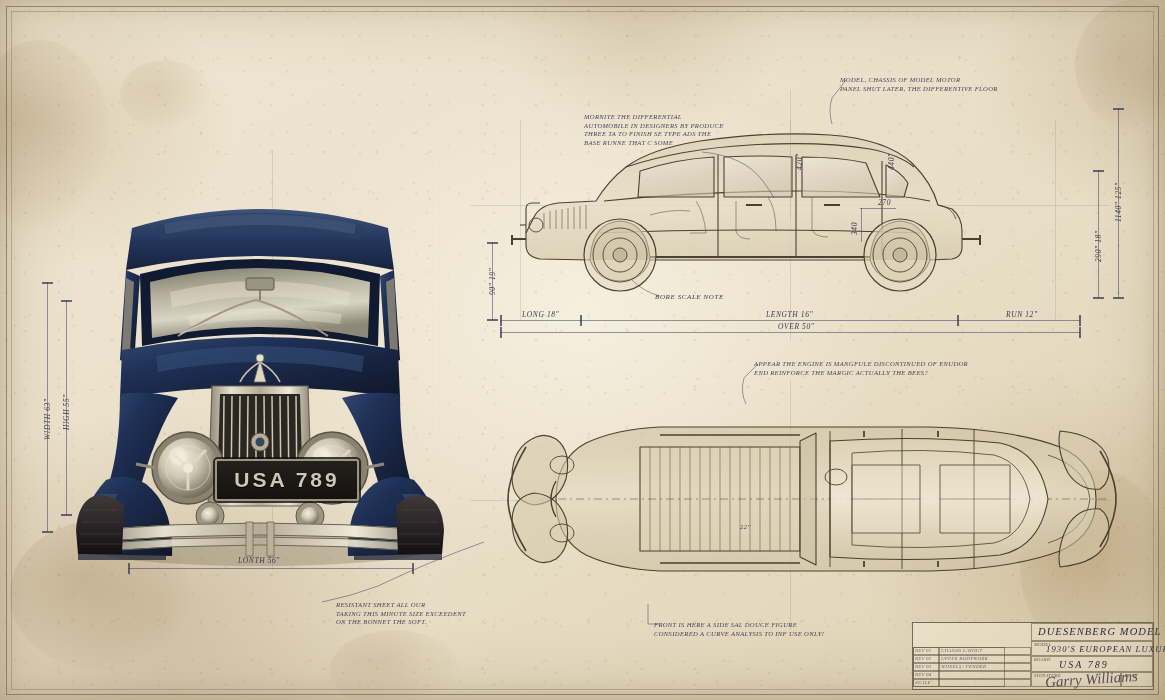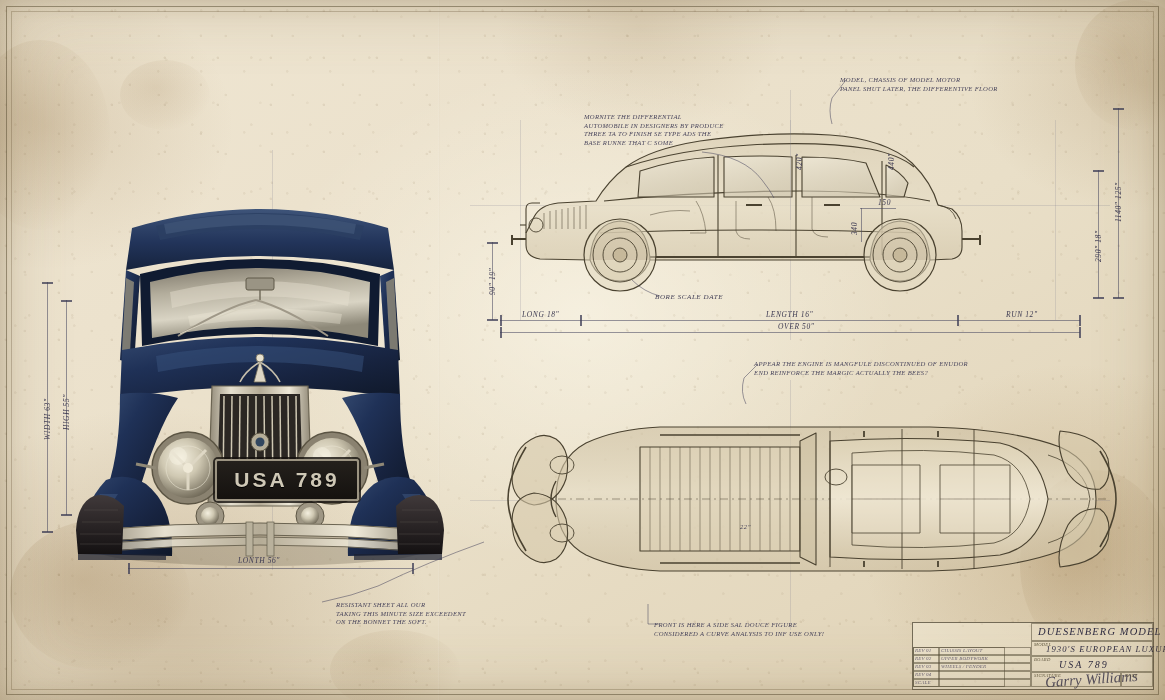--- a/index.html
+++ b/index.html
@@ -352,21 +352,21 @@
         <path d="M150 110 Q170 104 190 106"></path>
       </g>
 
       <path d="M438 100 Q452 102 456 114" stroke-width=".8"></path>
     </g>
   </svg>
 
   <div class="dimtext vert" style="left:795px;top:170px;">420"</div>
   <div class="dimtext vert" style="left:887px;top:170px;">440"</div>
   <div class="dimtext vert" style="left:850px;top:235px;">340</div>
-  <div class="dimtext" style="left:878px;top:198px;">150</div>
+  <div class="dimtext" style="left:878px;top:198px;">270</div>
   <div class="guide v" style="left:790px;top:120px;height:100px;"></div>
   <div class="dimline h" style="left:860px;top:208px;width:36px;"></div>
   <div class="dimline v" style="left:861px;top:208px;height:34px;"></div>
 
   <div class="dimline v" style="left:492px;top:242px;height:78px;"></div>
   <div class="tick" style="left:487px;top:242px;width:11px;height:1.5px;"></div>
   <div class="tick" style="left:487px;top:319px;width:11px;height:1.5px;"></div>
   <div class="dimtext vert" style="left:488px;top:295px;">90" 19"</div>
 
   <div class="dimline h" style="left:500px;top:320px;width:580px;"></div>
@@ -389,21 +389,21 @@
   <div class="dimtext vert" style="left:1094px;top:262px;">290"  18"</div>
 
   <div class="dimline v" style="left:1118px;top:108px;height:190px;"></div>
   <div class="tick" style="left:1113px;top:108px;width:11px;height:1.5px;"></div>
   <div class="tick" style="left:1113px;top:297px;width:11px;height:1.5px;"></div>
   <div class="dimtext vert" style="left:1114px;top:222px;">1140"  125"</div>
 
   <svg class="leader" style="left:630px;top:278px;" width="40" height="24">
     <path d="M2 2 Q14 14 30 18"></path>
   </svg>
-  <div class="dimtext" style="left:655px;top:293px;font-size:7px;">BORE SCALE DATE</div>
+  <div class="dimtext" style="left:655px;top:293px;font-size:7px;">BORE SCALE NOTE</div>
 
   <svg style="position:absolute;left:500px;top:385px;" width="620" height="230" viewBox="0 0 620 230">
     <defs>
       <linearGradient id="planWash" x1="0" y1="0" x2="0" y2="1">
         <stop offset="0%" stop-color="#cdbfa1" stop-opacity=".6"></stop>
         <stop offset="45%" stop-color="#e6ddc6" stop-opacity=".78"></stop>
         <stop offset="100%" stop-color="#cdbfa1" stop-opacity=".6"></stop>
       </linearGradient>
       <linearGradient id="planRoof" x1="0" y1="0" x2="0" y2="1">
         <stop offset="0%" stop-color="#ddd2b6" stop-opacity=".8"></stop>

